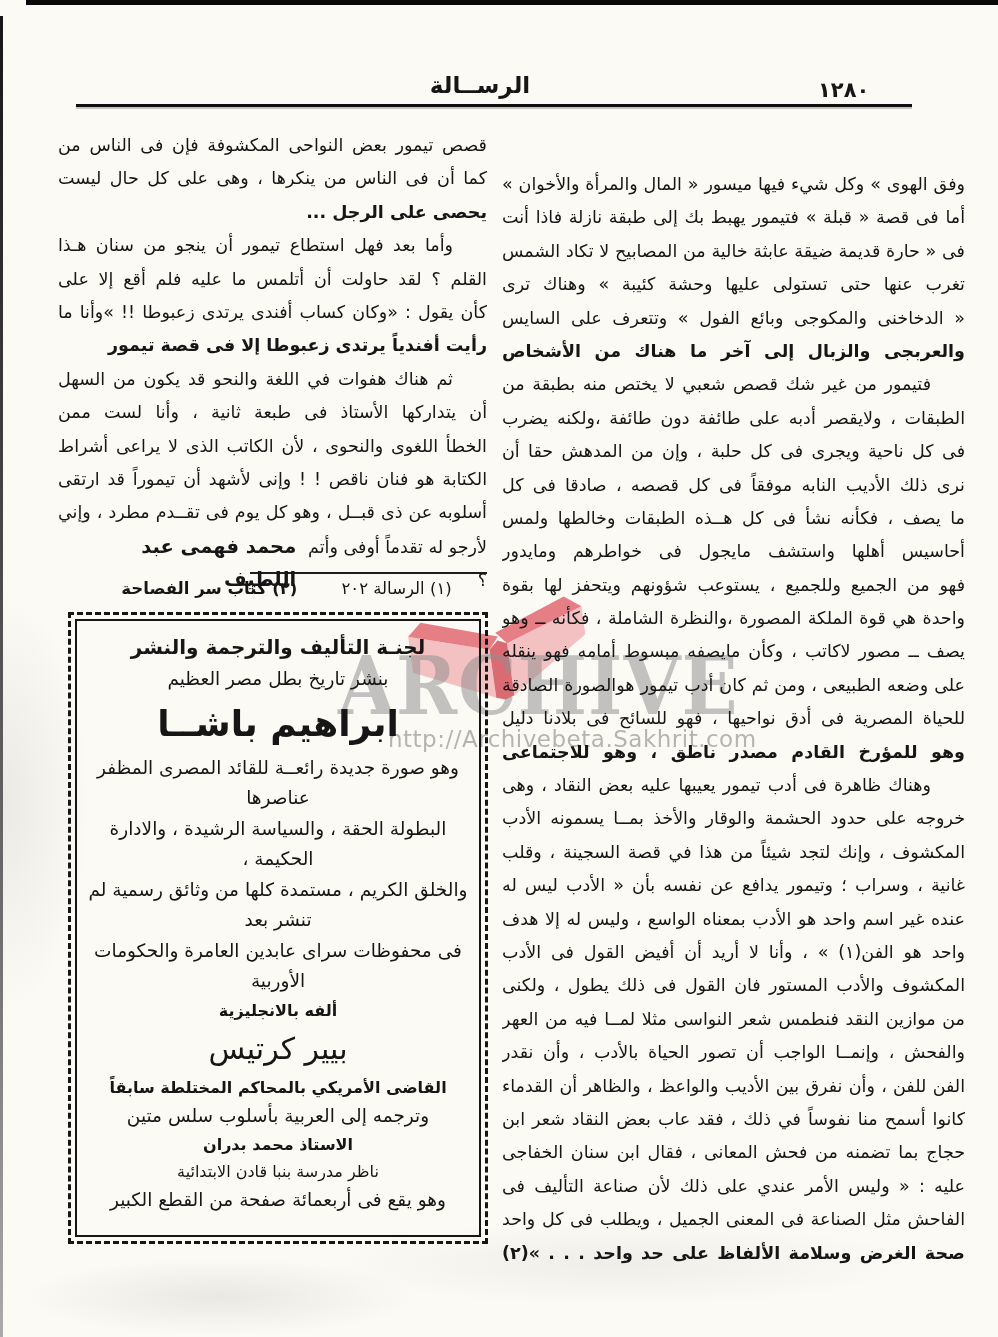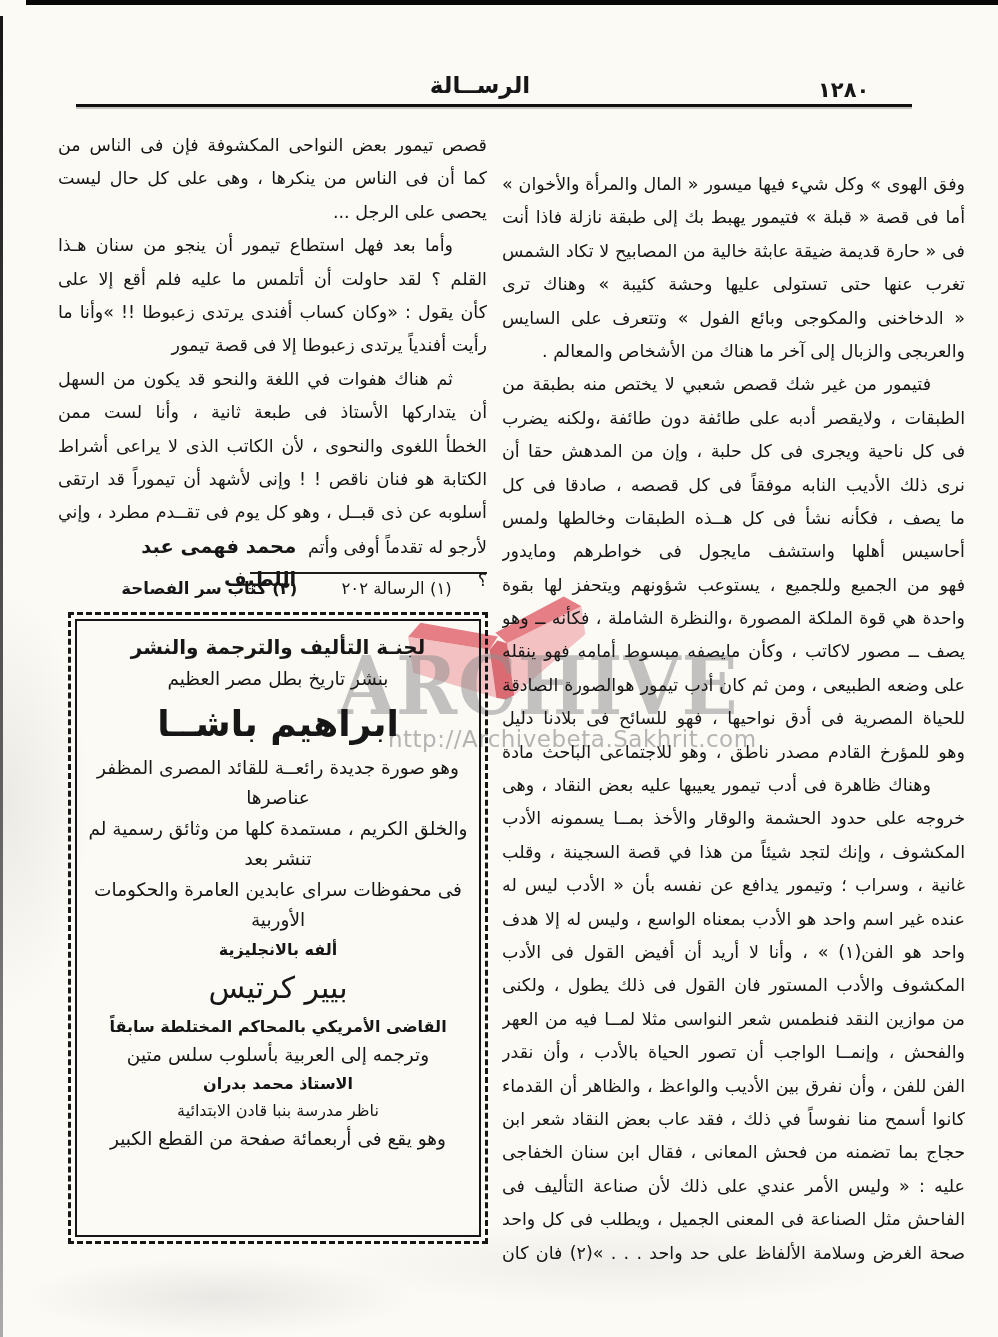--- a/index.html
+++ b/index.html
@@ -31,21 +31,21 @@
     letter-spacing:1px;transform:scaleX(.92);transform-origin:left;}
   .wm-url{position:absolute;left:388px;top:726px;font-size:23px;color:#8a8a8a;
     opacity:.62;letter-spacing:.5px;}
   
   .col{position:absolute;z-index:2;direction:rtl;font-size:17.5px;}
   .col-right{left:502px;top:120px;width:463px;margin-top:48px;}
   .col-left{left:58px;top:129px;width:429px;}
   .col .line{height:33.4px;line-height:33.4px;text-align:justify;text-align-last:justify;
     overflow:hidden;}
   .col .line.indent{padding-right:34px;}
-  .col .line.end{text-align-last:right;}
+  .col .line.end{text-align-last:right;font-weight:bold;}
   .sig-row{display:flex;justify-content:space-between;align-items:baseline;
     height:33.4px;line-height:33.4px;direction:rtl;}
   .sig-row .closing{font-size:17.5px;}
   .sig-row .sig{font-weight:bold;font-size:19.5px;padding-left:8px;}
   .fn-rule{width:237px;border-top:2.5px solid #1d1d1d;margin:9px 0 3px auto;}
   .footnote{display:flex;gap:44px;justify-content:center;direction:rtl;
     font-size:16.5px;padding-left:28px;line-height:24px;}
   .footnote .fn2{font-weight:bold;}
   
   .ad-box{position:absolute;left:68px;top:612px;width:420px;height:632px;
@@ -146,20 +146,21 @@
       <span class="fn2">(٢) كتاب سر الفصاحة</span>
     </div>
   </section>
 
   <div class="ad-box">
     <div class="ad-inner">
         <div class="line h1">لجنـة التأليف والترجمة والنشر</div>
         <div class="line">بنشر تاريخ بطل مصر العظيم</div>
         <div class="line huge">ابراهيم باشــا</div>
         <div class="line">وهو صورة جديدة رائعــة للقائد المصرى المظفر عناصرها</div>
+        <div class="line">البطولة الحقة ، والسياسة الرشيدة ، والادارة الحكيمة ،</div>
         <div class="line">والخلق الكريم ، مستمدة كلها من وثائق رسمية لم تنشر بعد</div>
         <div class="line">فى محفوظات سراى عابدين العامرة والحكومات الأوربية</div>
         <div class="line sm b">ألفه بالانجليزية</div>
         <div class="line big">بيير كرتيس</div>
         <div class="line sm b">القاضى الأمريكي بالمحاكم المختلطة سابقاً</div>
         <div class="line">وترجمه إلى العربية بأسلوب سلس متين</div>
         <div class="line sm b">الاستاذ محمد بدران</div>
         <div class="line sm">ناظر مدرسة بنبا قادن الابتدائية</div>
         <div class="line">وهو يقع فى أربعمائة صفحة من القطع الكبير</div>
       </div>

